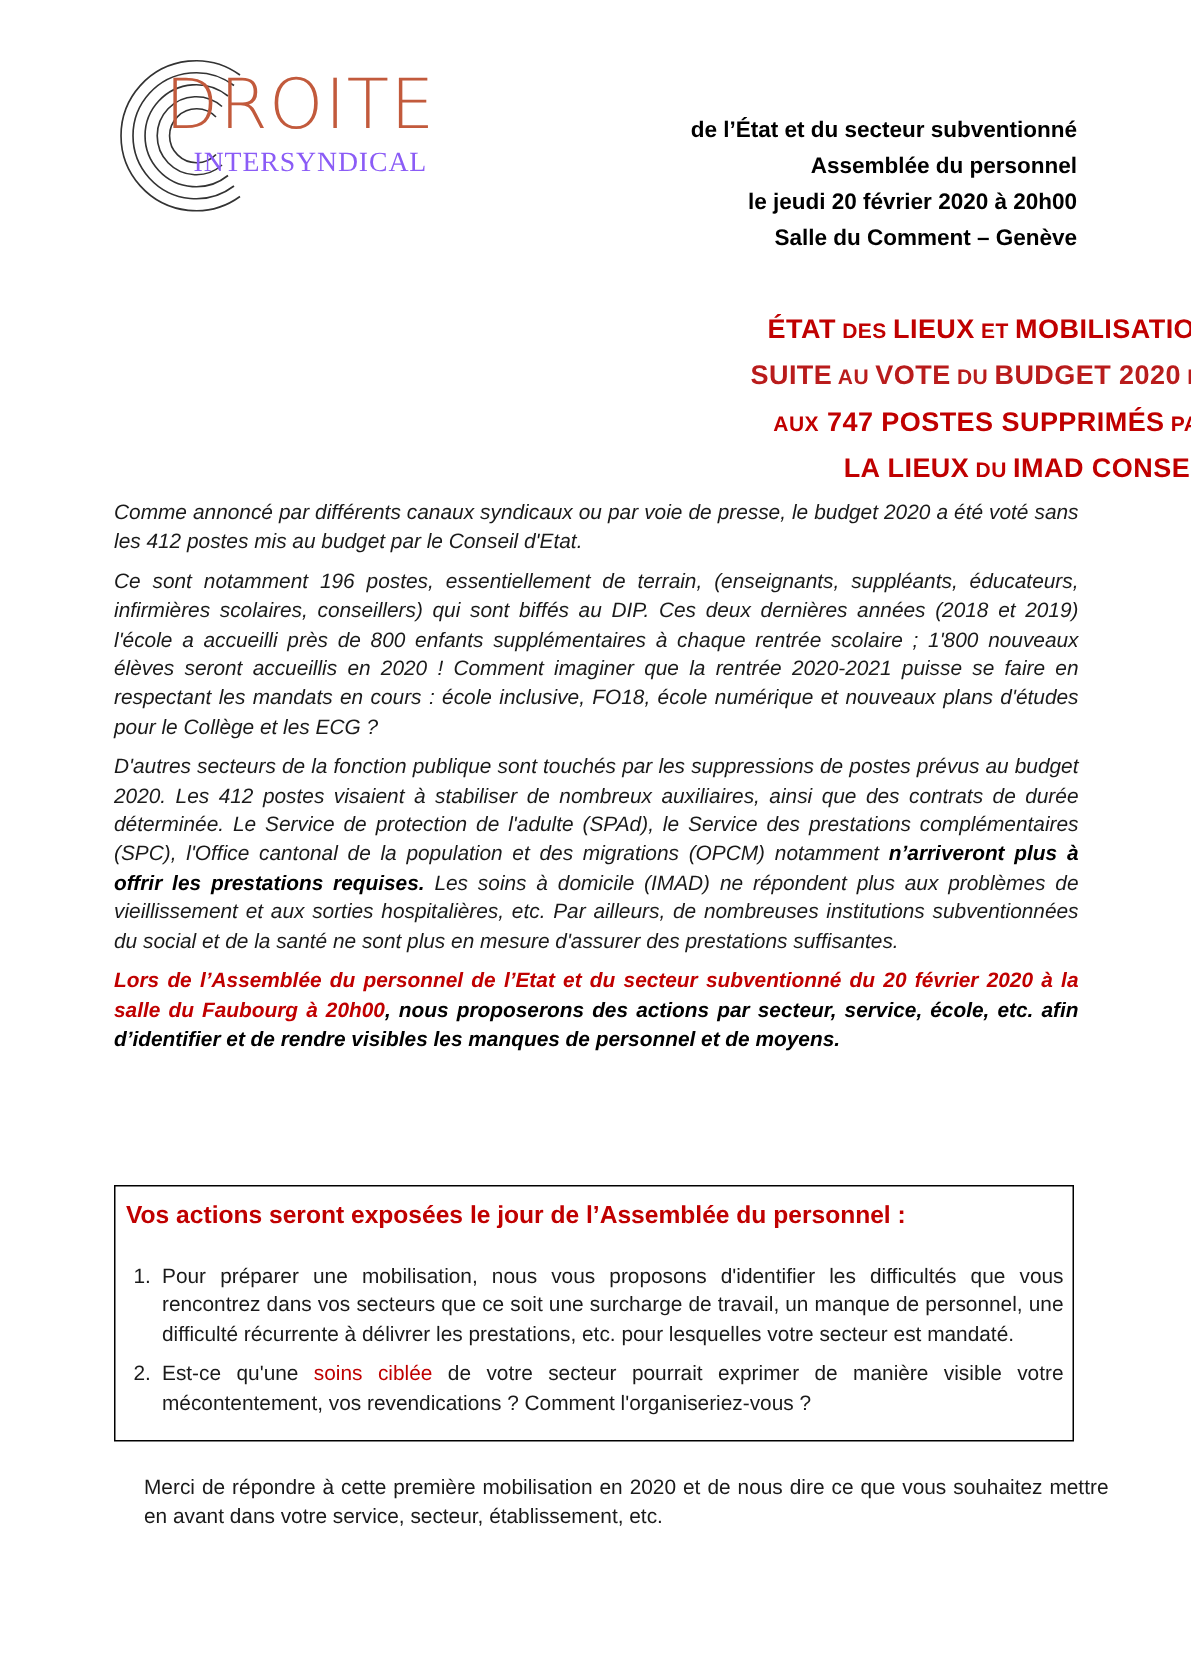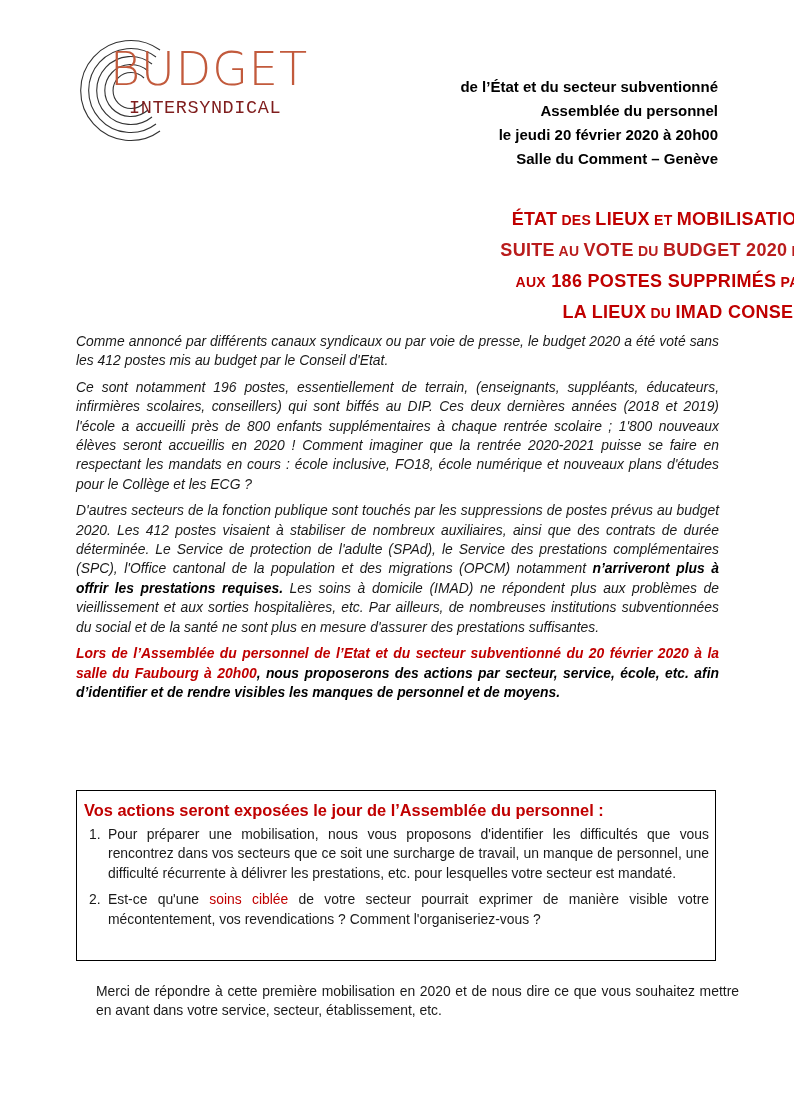--- a/index.html
+++ b/index.html
@@ -2,72 +2,72 @@
 <html><head>
 <meta charset="utf-8">
 <style>
   html, body { margin:0; padding:0; background:#ffffff; }
   body { width:794px; height:1111px; position:relative; overflow:hidden;
          font-family:"Liberation Sans", sans-serif; color:#000; }
   .logo { position:absolute; left:72px; top:38px; width:300px; height:105px; }
   .logo svg { position:absolute; left:0; top:0; }
   .logo-cartel { position:absolute; left:38px; top:8px; font-family:"DejaVu Sans", sans-serif;
                  font-size:46px; letter-spacing:1px; color:#c25a3c; font-weight:300; line-height:1; }
-  .logo-inter { position:absolute; left:57px; top:62px; font-family:Liberation Mono, monospace;
-                font-size:18.5px; letter-spacing:0.6px; color:#7f1d1d; line-height:1; }
+  .logo-inter { position:absolute; left:57px; top:62px; font-family:Liberation Serif, serif;
+                font-size:18.5px; letter-spacing:0.6px; color:#8b5cf6; line-height:1; }
   .event { position:absolute; right:76px; top:75px; text-align:right; font-weight:bold;
            font-size:15px; line-height:24px; }
   .event div { white-space:nowrap; }
   .title { position:absolute; left:16px; width:794px; top:204px; text-align:right;
            font-weight:bold; font-size:18px; line-height:30px; letter-spacing:0.3px; }
   .title .sc { font-size:14px; }
   .red { color:#c00000; }
   .black { color:#b91c1c; }
   .body { position:absolute; left:76px; width:643px; top:332px; font-size:13.9px;
           line-height:19.4px; text-align:justify; color:#1a1a1a; }
   .body p { margin:0 0 7px 0;font-style:italic; }
   .bold { font-weight:bold; color:#000; }
   .box { position:absolute; left:76px; top:790px; width:640px; height:171px;
          border:1.5px solid #000; box-sizing:border-box; padding:8px 6px 0 7px; }
-  .box-title { font-weight:bold; font-size:16.4px; color:#c00000; line-height:22px; margin-bottom:4px; }
+  .box-title { font-weight:bold; font-size:16.4px; color:#c00000; line-height:22px; margin-bottom:20px; }
   .box ol { margin:0; padding:0; list-style:none; font-size:13.9px; line-height:19.4px;
             text-align:justify; color:#1a1a1a; }
   .box li { position:relative; padding-left:24px; margin-bottom:7px; }
   .box li .num { position:absolute; left:5px; top:0; }
   .closing { position:absolute; left:76px; width:643px; top:982px; font-size:13.9px;
              line-height:19.4px; text-align:justify; color:#1a1a1a;margin-left:20px; }
 </style>
 </head>
 <body>
 
 <div class="logo">
   <svg width="110" height="105" viewBox="0 0 110 105">
     <g fill="none" stroke="#333" stroke-width="1.1">
       <path d="M 88 12 A 50 50 0 1 0 88 93"></path>
       <path d="M 84 19 A 42 42 0 1 0 84 86"></path>
       <path d="M 80 26 A 34 34 0 1 0 80 79"></path>
       <path d="M 76 33 A 26 26 0 1 0 76 72"></path>
       <path d="M 72 40 A 18 18 0 1 0 72 65"></path>
     </g>
   </svg>
-  <div class="logo-cartel">BUDGET</div>
+  <div class="logo-cartel">DROITE</div>
   <div class="logo-inter">INTERSYNDICAL</div>
 </div>
 
 <div class="event">
   <div>de l’État et du secteur subventionné</div>
   <div>Assemblée du personnel</div>
   <div>le jeudi 20 février 2020 à 20h00</div>
   <div>Salle du Comment – Genève</div>
 </div>
 
 <div class="title">
   <div class="red"><span>ÉTAT</span><span class="sc"> DES </span><span>LIEUX</span><span class="sc"> ET </span><span>MOBILISATION</span></div>
   <div class="black"><span>SUITE</span><span class="sc"> AU </span><span>VOTE</span><span class="sc"> DU </span><span>BUDGET 2020</span><span class="sc"> ET</span></div>
-  <div class="red"><span class="sc">AUX</span><span> 186 POSTES SUPPRIMÉS</span><span class="sc"> PAR</span></div>
+  <div class="red"><span class="sc">AUX</span><span> 747 POSTES SUPPRIMÉS</span><span class="sc"> PAR</span></div>
   <div class="red"><span>LA LIEUX</span><span class="sc"> DU </span><span>IMAD CONSEIL</span></div>
 </div>
 
 <div class="body">
   <p>Comme annoncé par différents canaux syndicaux ou par voie de presse, le budget 2020 a été voté sans les 412 postes mis au budget par le Conseil d'Etat.</p>
   <p>Ce sont notamment 196 postes, essentiellement de terrain, (enseignants, suppléants, éducateurs, infirmières scolaires, conseillers) qui sont biffés au DIP. Ces deux dernières années (2018 et 2019) l'école a accueilli près de 800 enfants supplémentaires à chaque rentrée scolaire ; 1'800 nouveaux élèves seront accueillis en 2020 ! Comment imaginer que la rentrée 2020-2021 puisse se faire en respectant les mandats en cours : école inclusive, FO18, école numérique et nouveaux plans d'études pour le Collège et les ECG ?</p>
   <p><span>D'autres secteurs de la fonction publique sont touchés par les suppressions de postes prévus au budget 2020. Les 412 postes visaient à stabiliser de nombreux auxiliaires, ainsi que des contrats de durée déterminée. Le Service de protection de l'adulte (SPAd), le Service des prestations complémentaires (SPC), l'Office cantonal de la population et des migrations (OPCM) notamment </span><span class="bold">n’arriveront plus à offrir les prestations requises.</span><span> Les soins à domicile (IMAD) ne répondent plus aux problèmes de vieillissement et aux sorties hospitalières, etc. Par ailleurs, de nombreuses institutions subventionnées du social et de la santé ne sont plus en mesure d'assurer des prestations suffisantes.</span></p>
   <p class="bold"><span class="red">Lors de l’Assemblée du personnel de l’Etat et du secteur subventionné du 20 février 2020 à la salle du Faubourg à 20h00</span><span>, nous proposerons des actions par secteur, service, école, etc. afin d’identifier et de rendre visibles les manques de personnel et de moyens.</span></p>
 </div>
 

